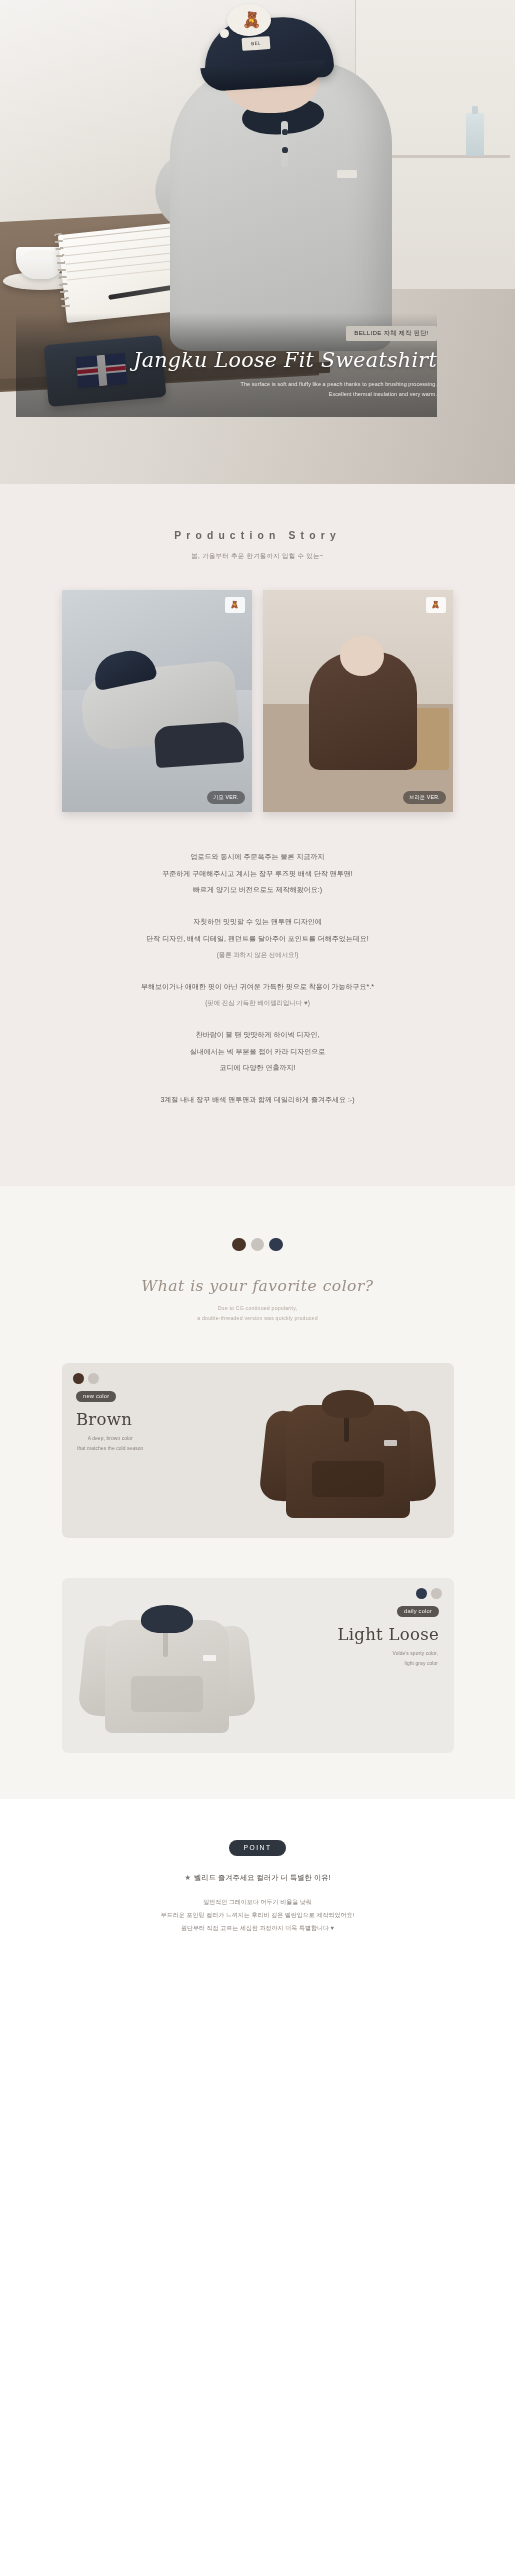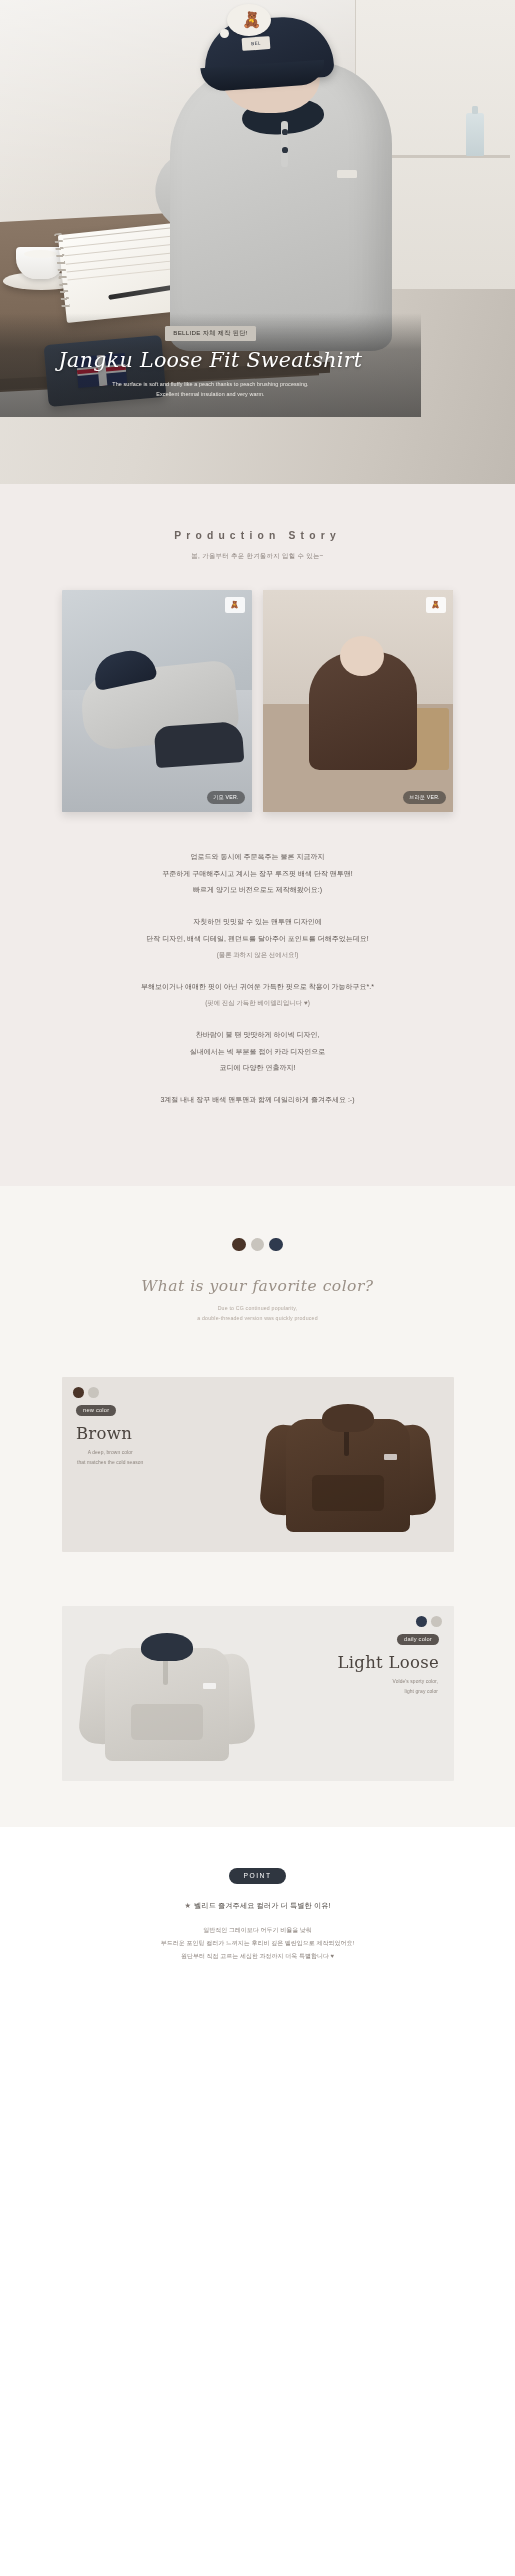--- a/index.html
+++ b/index.html
@@ -171,23 +171,23 @@
     background:#f2efe9; border-radius:50%;
     box-shadow:0 1px 3.1px rgba(0,0,0,.12);
   }
   .thought-bubble:after{
     content:""; position:absolute; left:-7.2px; top:25px; width:9.3px; height:9.3px;
     background:#f2efe9; border-radius:50%;
   }
   .bear{ position:absolute; left:242px; top:11.3px; font-size:15.5px; }
 
   .hero-banner{
-    position:absolute; left:0; bottom:67px; width:421px; padding:13.4px 0 17.5px;
+    position:absolute; left:16px; bottom:67px; width:421px; padding:13.4px 0 17.5px;
     background:linear-gradient(180deg, rgba(40,40,40,0) 0%, rgba(35,35,35,.45) 35%, rgba(30,30,30,.62) 100%);
-    text-align:center;
+    text-align:right;
   }
   .hero-pill{
     display:inline-block; background:#c8c3bb; color:#35312c;
     font-size:6.2px; letter-spacing:0.3px; padding:2.6px 8.2px; border-radius:1.5px;
     margin-bottom:7.2px;
   }
   .hero-title{
     font-family:"DejaVu Serif", serif;
     font-size:20.6px; color:#ffffff; font-style:italic; letter-spacing:0.3px;
     text-shadow:0 1px 3.1px rgba(0,0,0,.35);
@@ -262,22 +262,22 @@
   }
   .swatches{ display:flex; gap:5.2px; justify-content:center; margin-bottom:15.5px; }
   .sw{ width:13.4px; height:13.4px; border-radius:50%; }
   .color-title{
     font-family:"DejaVu Serif", serif; font-style:italic;
     font-size:15.5px; color:#9a9087; letter-spacing:0.5px;margin-top:26px;
   }
   .color-sub{ margin-top:8.2px; font-size:5.2px; color:#b3a9a0; line-height:1.9; letter-spacing:0.2px; }
 
   .product-block{
-    position:relative; width:392px; height:175px; margin:54px auto 0;
-    background:#e6e2de; border-radius:1px; overflow:hidden;
+    position:relative; width:392px; height:175px; margin:40px auto 0;
+    background:#e6e2de; border-radius:6px; overflow:hidden;
   }
   .product-block.gray{ background:#eceae7; }
   .pb-swatches{ position:absolute; top:9.3px; left:11.3px; display:flex; gap:4.1px; }
   .pb-swatches.right{ left:auto; right:11.3px; }
   .pb-sw{ width:11.3px; height:11.3px; border-radius:50%; }
   .pb-tag{
     position:absolute; top:28px; left:14.4px;
     background:#5a5450; color:#f4f1ec; font-size:5.7px;
     padding:2.1px 7.2px; border-radius:6.2px; letter-spacing:0.2px;
   }

